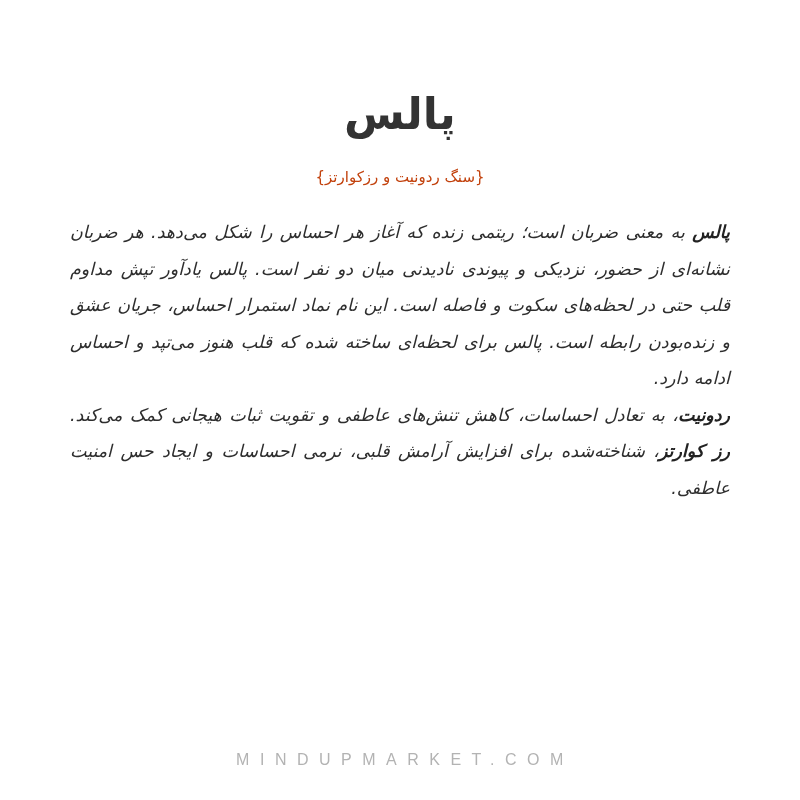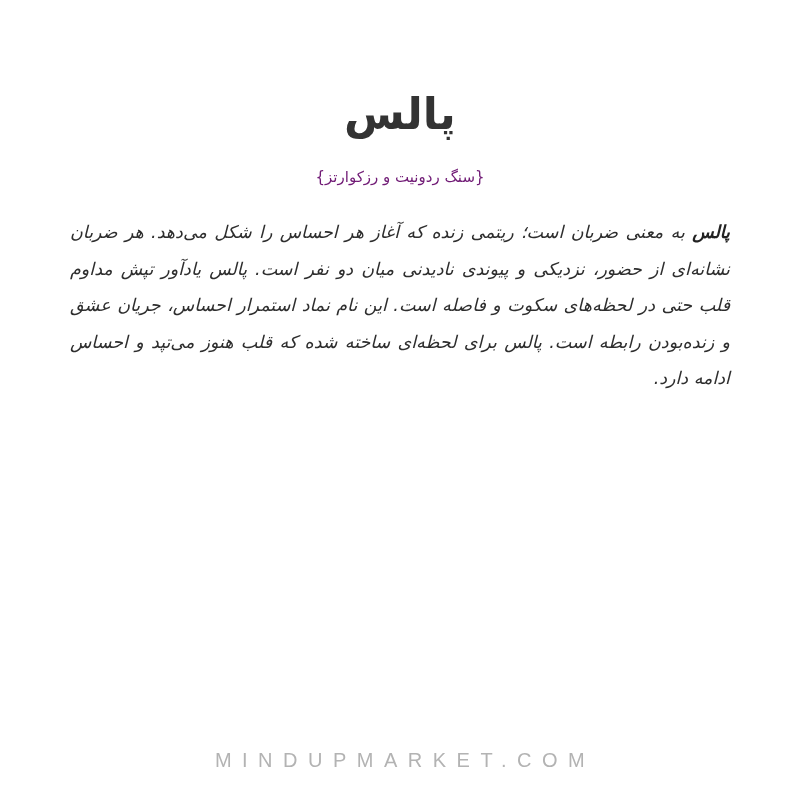--- a/index.html
+++ b/index.html
@@ -34,21 +34,21 @@
       line-height: 72px;
     }
     .subtitle {
       position: absolute;
       top: 162px;
       left: 0;
       width: 800px;
       text-align: center;
       direction: rtl;
       font-size: 15px;
-      color: #701a75;
+      color: #c2410c;
       line-height: 30px;
     }
     .body-text {
       position: absolute;
       top: 214px;
       left: 70px;
       width: 660px;
       direction: rtl;
       text-align: justify;
       text-align-last: right;
@@ -64,36 +64,37 @@
       font-weight: bold;
       color: #222222;
     }
     .footer {
       position: absolute;
       top: 748px;
       left: 0;
       width: 800px;
       text-align: center;
       font-family: "Liberation Sans", sans-serif;
-      font-size: 20px;
+      font-size: 16px;
       letter-spacing: 10.5px;
       color: #b3b3b3;
       line-height: 24px;
       padding-left: 10px;
       box-sizing: border-box;
     }
   </style>
 </head>
 <body>
 
 <div class="page">
 
   <div class="title">پالس</div>
 
   <div class="subtitle">{سنگ ردونیت و رزکوارتز}</div>
 
   <div class="body-text">
     <p><b>پالس</b><span> به معنی ضربان است؛ ریتمی زنده که آغاز هر احساس را شکل می‌دهد. هر ضربان نشانه‌ای از حضور، نزدیکی و پیوندی نادیدنی میان دو نفر است. پالس یادآور تپش مداوم قلب حتی در لحظه‌های سکوت و فاصله است. این نام نماد استمرار احساس، جریان عشق و زنده‌بودن رابطه است. پالس برای لحظه‌ای ساخته شده که قلب هنوز می‌تپد و احساس ادامه دارد.</span></p>
+    <p><b>ردونیت</b><span>، به تعادل احساسات، کاهش تنش‌های عاطفی و تقویت ثبات هیجانی کمک می‌کند. </span><b>رز کوارتز</b><span>، شناخته‌شده برای افزایش آرامش قلبی، نرمی احساسات و ایجاد حس امنیت عاطفی.</span></p>
   </div>
 
   <div class="footer">MINDUPMARKET.COM</div>
 
 </div>
 
 </body></html>

